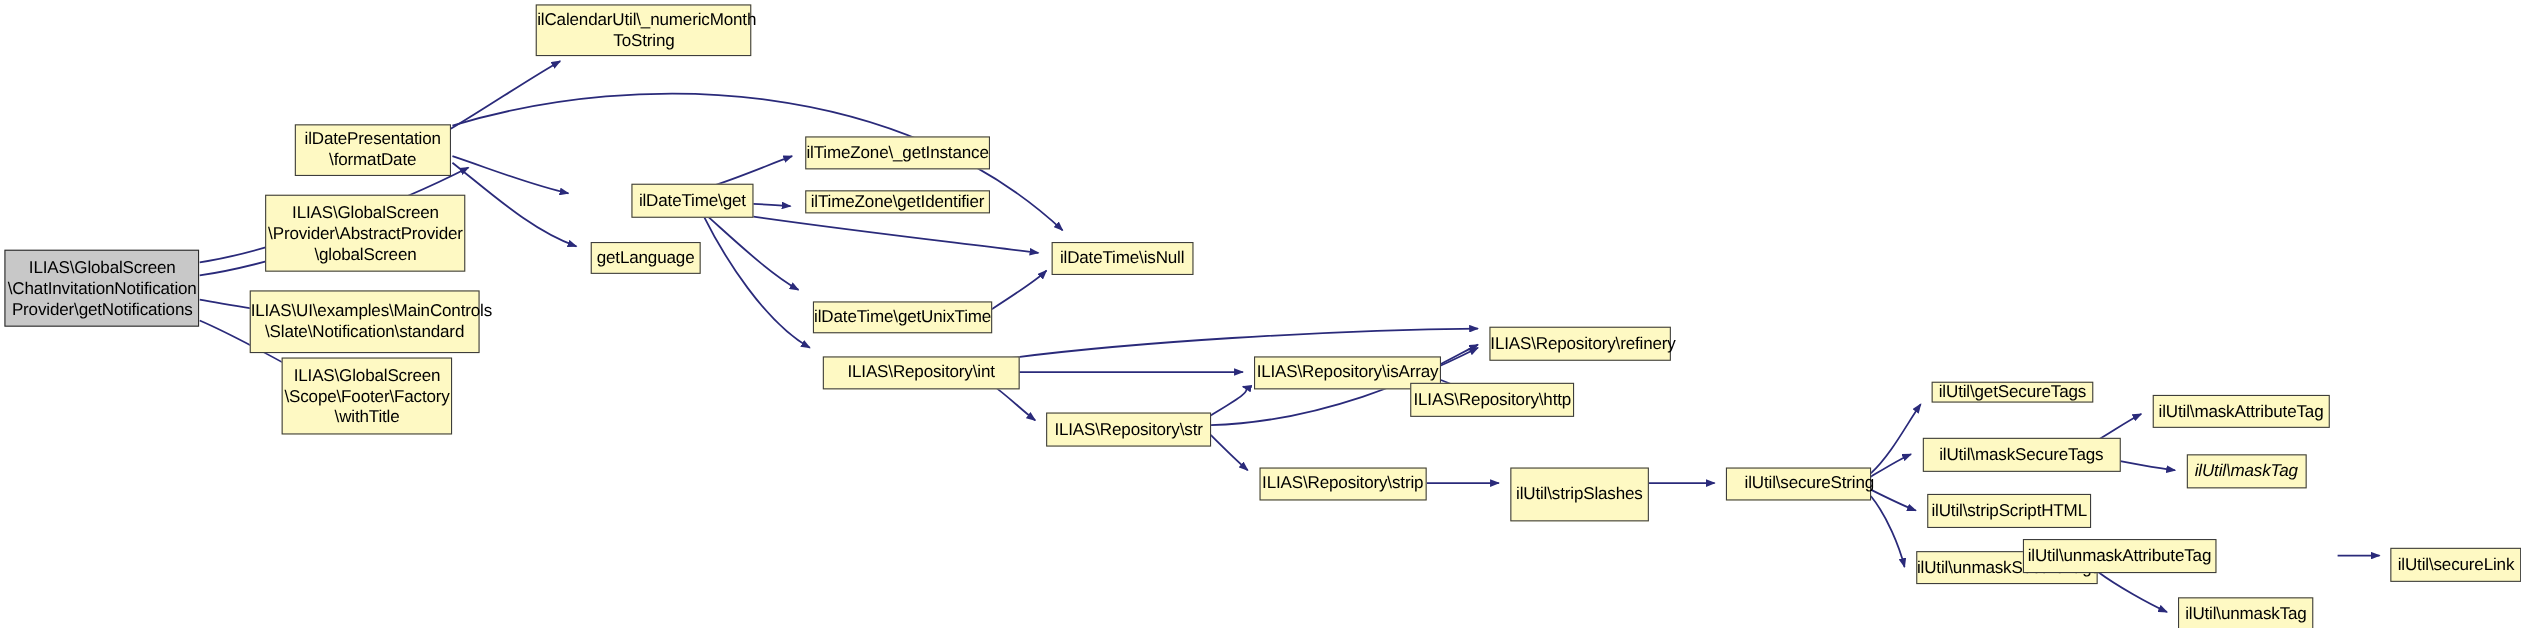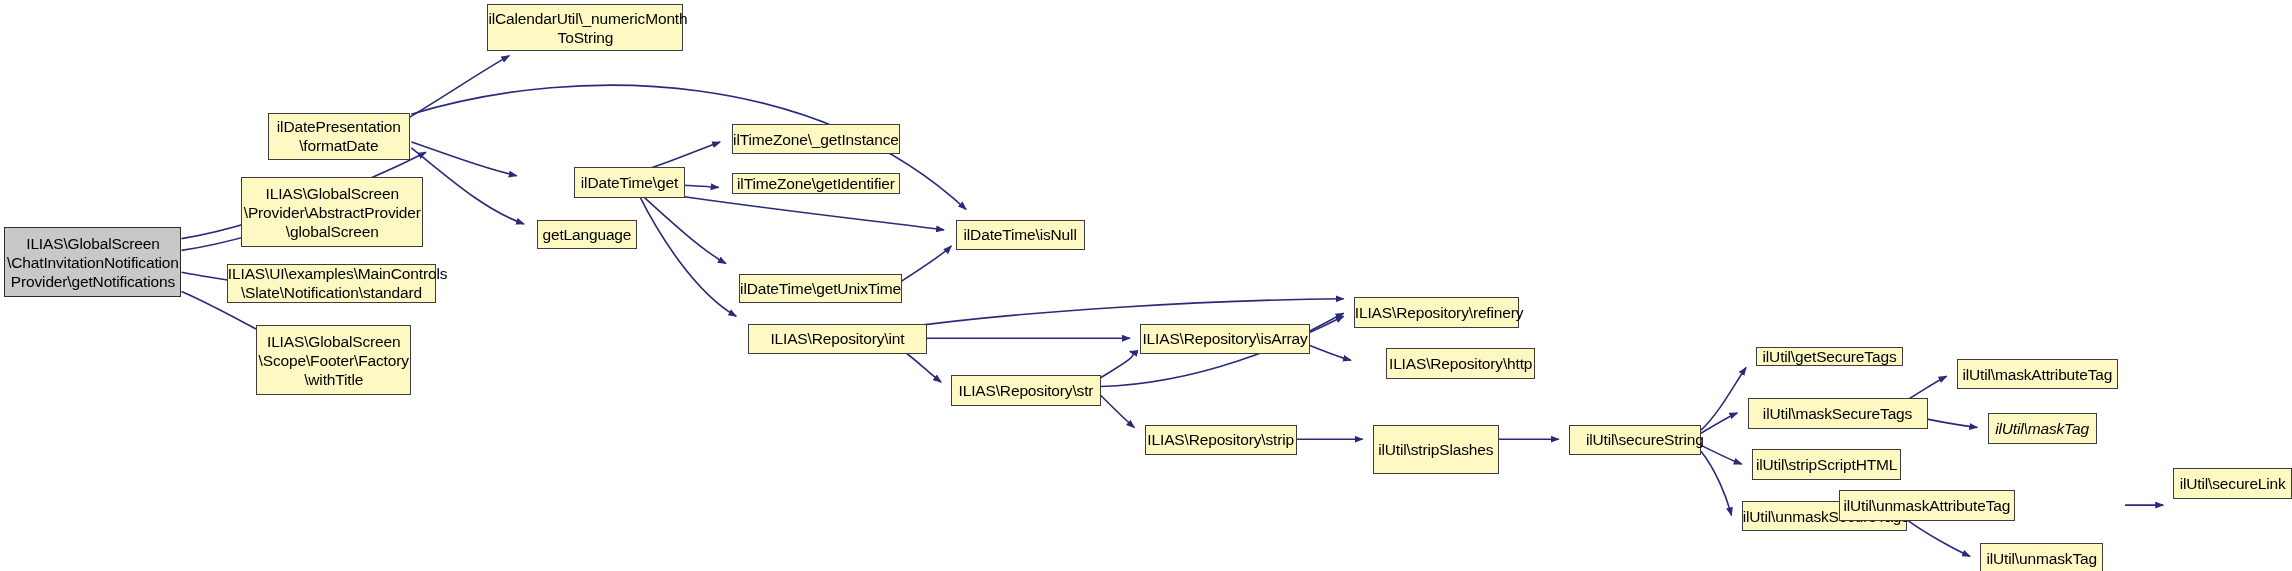--- a/index.html
+++ b/index.html
@@ -100,42 +100,42 @@
       <div class="node root" style="left: 4.3908px; top: 226.936px; width: 177.096px; height: 70.2769px;"><span class="node-label">ILIAS\GlobalScreen
 \ChatInvitationNotification
 Provider\getNotifications</span></div>
       <div class="node" style="left: 487.379px; top: 4.39231px; width: 196.123px; height: 46.8513px;"><span class="node-label">ilCalendarUtil\_numericMonth
 ToString</span></div>
       <div class="node" style="left: 267.839px; top: 112.736px; width: 141.969px; height: 46.8513px;"><span class="node-label">ilDatePresentation
 \formatDate</span></div>
       <div class="node" style="left: 241.494px; top: 177.156px; width: 181.487px; height: 70.2769px;"><span class="node-label">ILIAS\GlobalScreen
 \Provider\AbstractProvider
 \globalScreen</span></div>
-      <div class="node" style="left: 226.858px; top: 263.538px; width: 209.295px; height: 39px;"><span class="node-label">ILIAS\UI\examples\MainControls
+      <div class="node" style="left: 226.858px; top: 263.538px; width: 209.295px; height: 57px;"><span class="node-label">ILIAS\UI\examples\MainControls
 \Slate\Notification\standard</span></div>
       <div class="node" style="left: 256.13px; top: 325.031px; width: 155.142px; height: 70.2769px;"><span class="node-label">ILIAS\GlobalScreen
 \Scope\Footer\Factory
 \withTitle</span></div>
       <div class="node" style="left: 731.801px; top: 124.449px; width: 168.314px; height: 29.2821px;"><span class="node-label">ilTimeZone\_getInstance</span></div>
       <div class="node" style="left: 731.801px; top: 172.764px; width: 168.314px; height: 21px;"><span class="node-label">ilTimeZone\getIdentifier</span></div>
       <div class="node" style="left: 529.824px; top: 166.908px; width: 111.234px; height: 30.7462px; margin-left: 44px;"><span class="node-label">ilDateTime\get</span></div>
       <div class="node" style="left: 537.142px; top: 219.615px; width: 99.5249px; height: 29.2821px;"><span class="node-label">getLanguage</span></div>
       <div class="node" style="left: 955.732px; top: 219.615px; width: 128.797px; height: 30.7462px;"><span class="node-label">ilDateTime\isNull</span></div>
       <div class="node" style="left: 739.119px; top: 273.787px; width: 162.46px; height: 29.2821px;"><span class="node-label">ilDateTime\getUnixTime</span></div>
       <div class="node" style="left: 747.9px; top: 323.567px; width: 179px; height: 30.7462px;"><span class="node-label">ILIAS\Repository\int</span></div>
       <div class="node" style="left: 1140.15px; top: 323.567px; width: 169.778px; height: 30.7462px;"><span class="node-label">ILIAS\Repository\isArray</span></div>
       <div class="node" style="left: 1353.83px; top: 297.213px; width: 165.387px; height: 30.7462px;"><span class="node-label">ILIAS\Repository\refinery</span></div>
-      <div class="node" style="left: 1386px; top: 348.456px; width: 149.287px; height: 30.7462px;"><span class="node-label">ILIAS\Repository\http</span></div>
+      <div class="node" style="left: 1282px; top: 348.456px; width: 149.287px; height: 30.7462px;"><span class="node-label">ILIAS\Repository\http</span></div>
       <div class="node" style="left: 951.341px; top: 374.81px; width: 149.287px; height: 30.7462px;"><span class="node-label">ILIAS\Repository\str</span></div>
       <div class="node" style="left: 1144.54px; top: 424.59px; width: 152.215px; height: 30.7462px;"><span class="node-label">ILIAS\Repository\strip</span></div>
       <div class="node" style="left: 1372.86px; top: 424.59px; width: 125.87px; height: 49px;"><span class="node-label">ilUtil\stripSlashes</span></div>
       <div class="node" style="left: 1568.98px; top: 424.59px; width: 131.724px; height: 30.7462px; padding-left: 16px;"><span class="node-label">ilUtil\secureString</span></div>
       <div class="node" style="left: 1756.32px; top: 346.992px; width: 146.36px; height: 19px;"><span class="node-label">ilUtil\getSecureTags</span></div>
       <div class="node" style="left: 1747.54px; top: 398.236px; width: 180px; height: 30.7462px;"><span class="node-label">ilUtil\maskSecureTags</span></div>
       <div class="node" style="left: 1751.93px; top: 449.479px; width: 149.287px; height: 30.7462px;"><span class="node-label">ilUtil\stripScriptHTML</span></div>
       <div class="node" style="left: 1741.69px; top: 500.723px; width: 165.387px; height: 30.7462px;"><span class="node-label">ilUtil\unmaskSecureTags</span></div>
       <div class="node" style="left: 1956.84px; top: 358.705px; width: 160.996px; height: 30.7462px;"><span class="node-label">ilUtil\maskAttributeTag</span></div>
       <div class="node" style="left: 1987.57px; top: 412.877px; width: 109px; height: 30.7462px; font-style: italic;"><span class="node-label">ilUtil\maskTag</span></div>
       <div class="node" style="left: 1839px; top: 490.474px; width: 175.632px; height: 30.7462px;"><span class="node-label">ilUtil\unmaskAttributeTag</span></div>
       <div class="node" style="left: 1980.25px; top: 543.182px; width: 122.943px; height: 30.7462px;"><span class="node-label">ilUtil\unmaskTag</span></div>
-      <div class="node" style="left: 2173.45px; top: 468px; width: 118.552px; height: 30.7462px;"><span class="node-label">ilUtil\secureLink</span></div>
+      <div class="node" style="left: 2173.45px; top: 498px; width: 118.552px; height: 30.7462px;"><span class="node-label">ilUtil\secureLink</span></div>
     </div>
 </div>
 
 </body></html>

